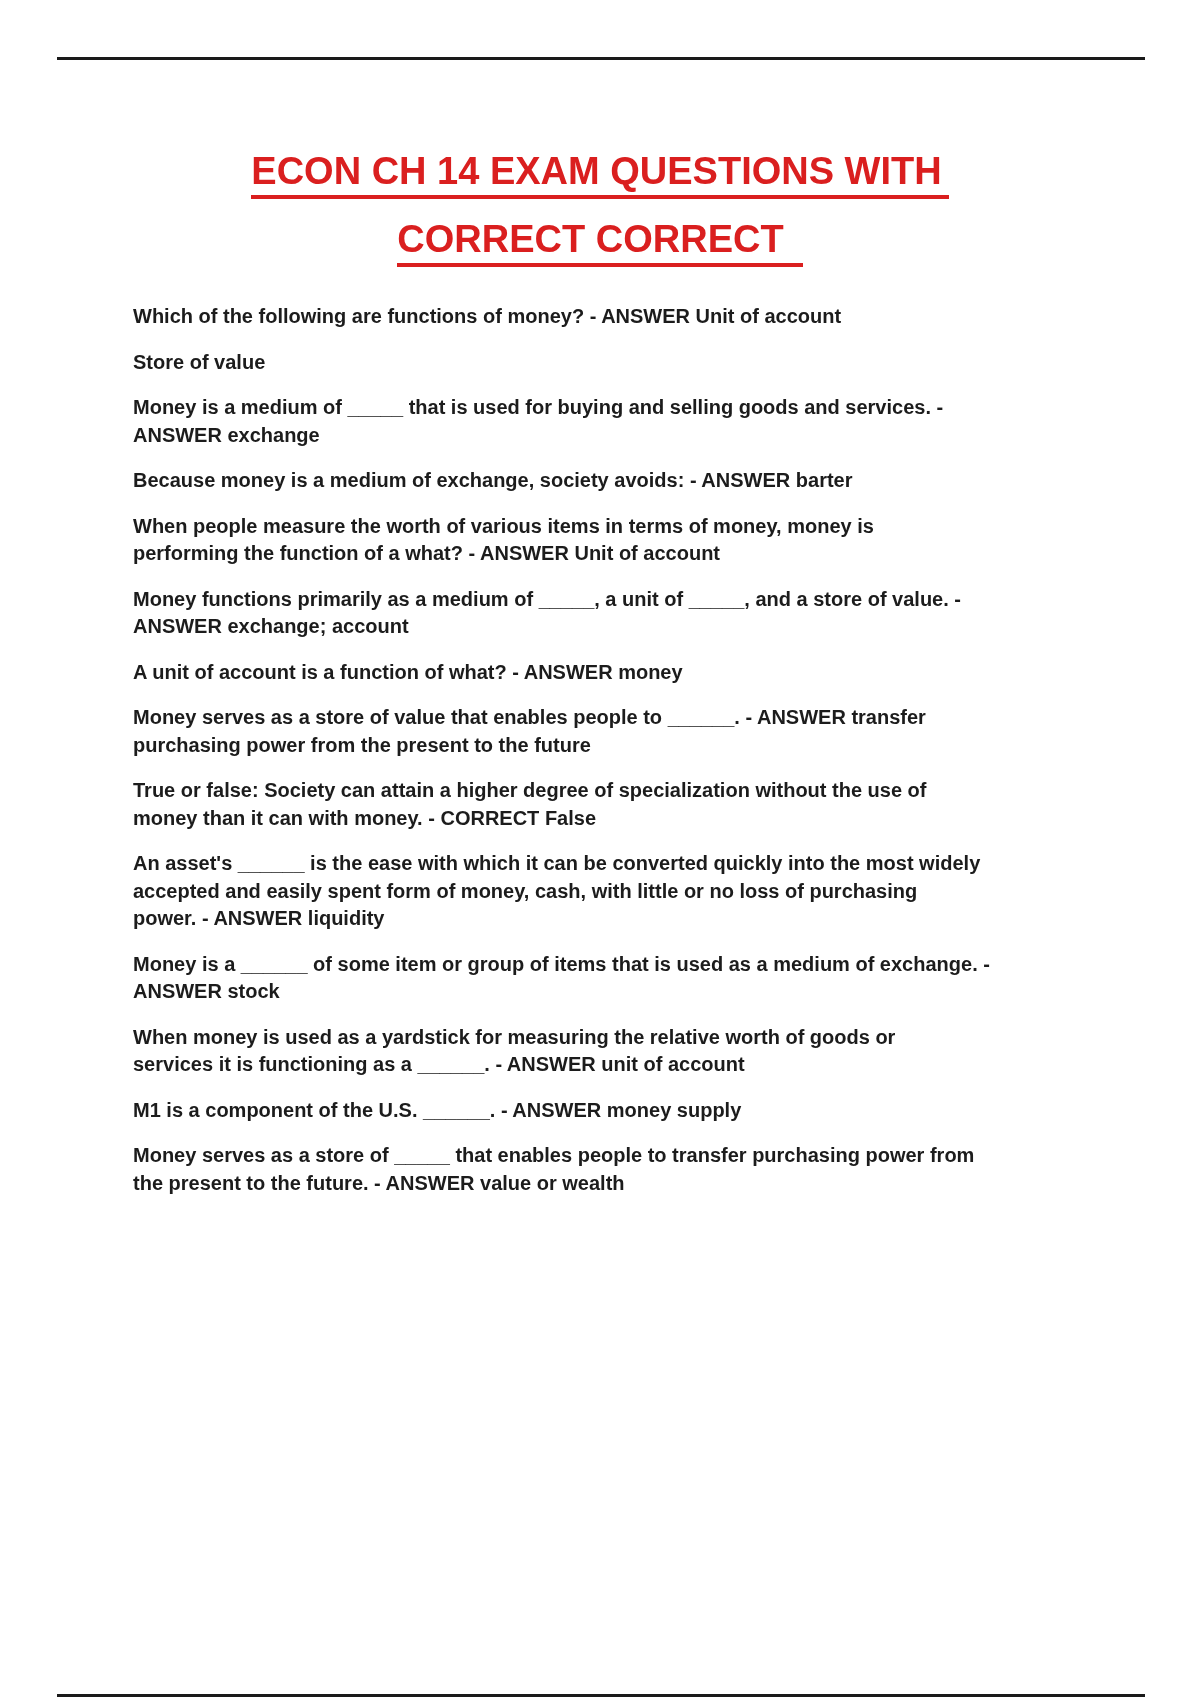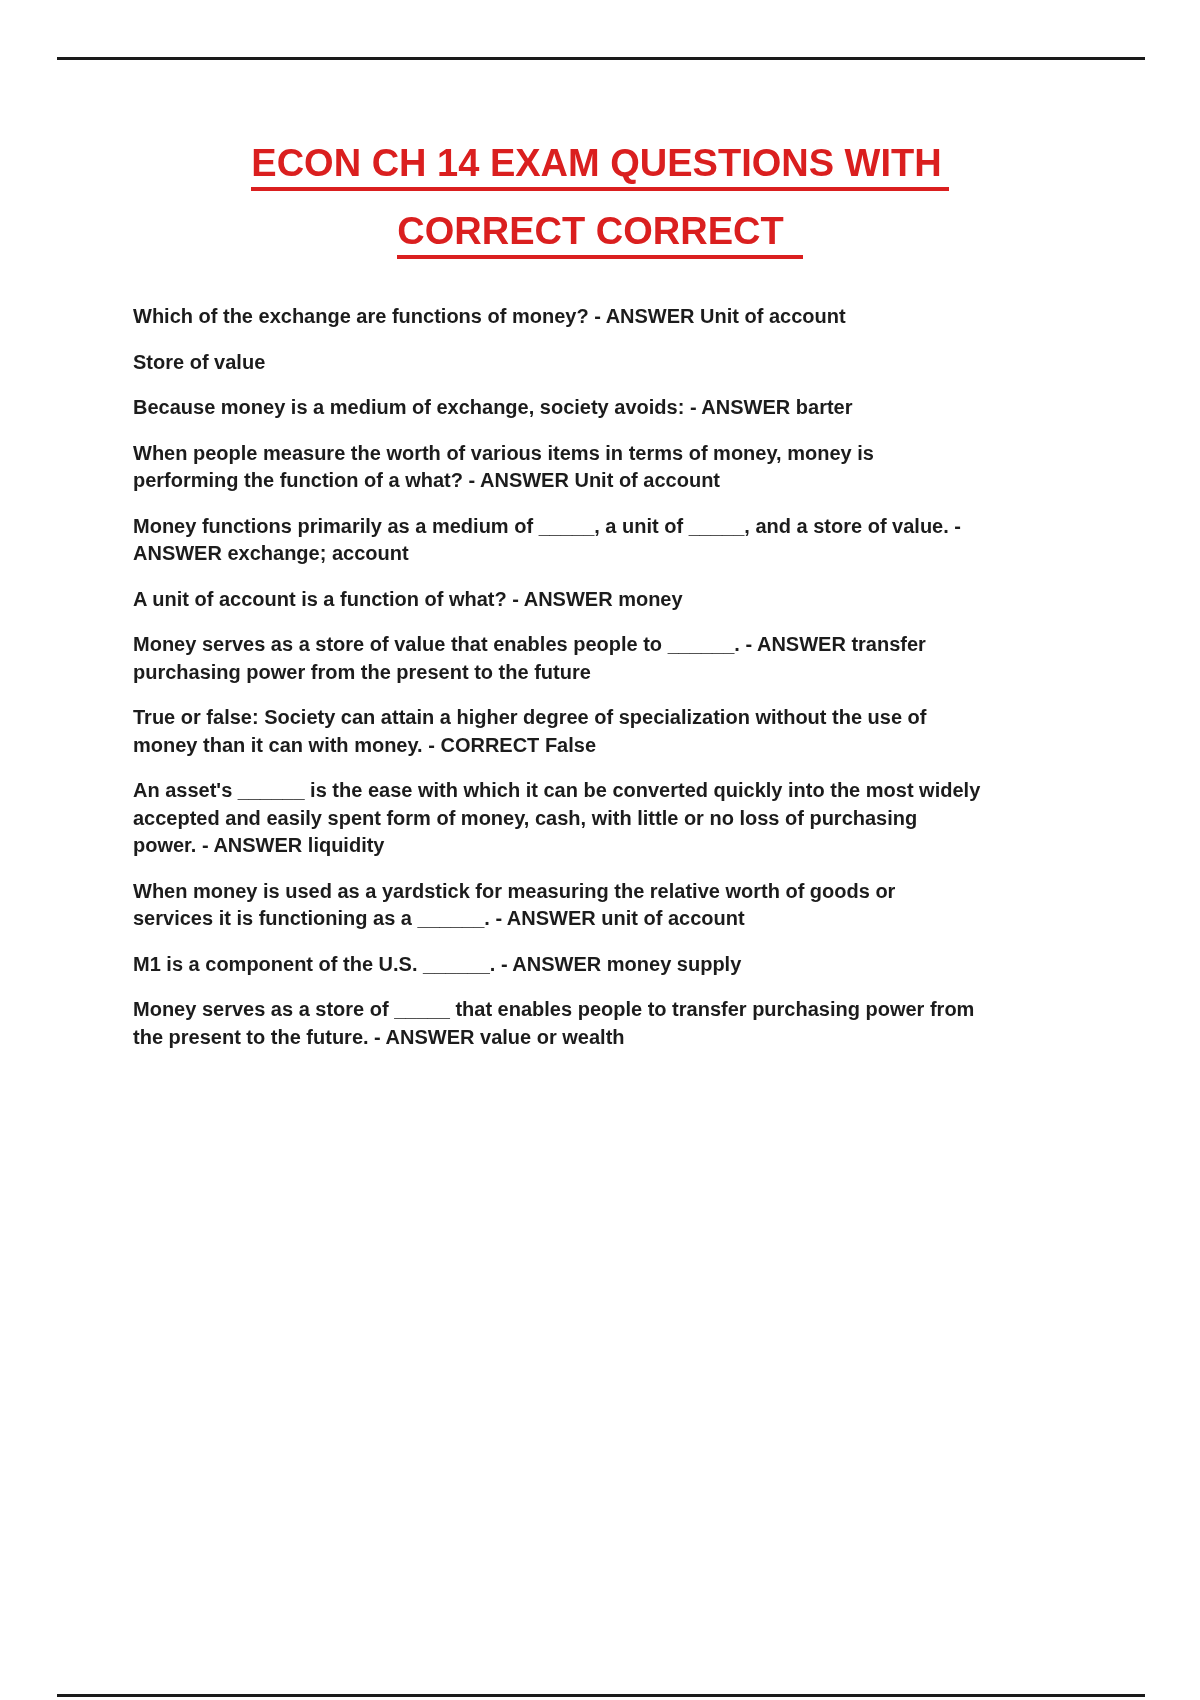--- a/index.html
+++ b/index.html
@@ -30,21 +30,21 @@
     top: 140px;
     left: 0;
     width: 1200px;
     text-align: center;
     color: var(--title-red, #da1f1f);
     font-weight: bold;
     font-size: 38px;
   }
   .title-line {
     line-height: 46px;
-    margin: 0 0 22px 0;
+    margin: 8px 0 22px 0;
   }
   .title-underline {
     border-bottom: 4px solid var(--title-red, #da1f1f);
     padding-bottom: 3px;
   }
   .title-underline.tail-short { padding-right: 7px; }
   .title-underline.tail-long  { padding-right: 19px; }
 
   .content {
     position: absolute;
@@ -71,35 +71,39 @@
   <div class="doc-title">
     <div class="title-line">
       <span class="title-underline tail-short">ECON CH 14 EXAM QUESTIONS WITH</span>
     </div>
     <div class="title-line">
       <span class="title-underline tail-long">CORRECT CORRECT</span>
     </div>
   </div>
 
   <div class="content">
-    <p>Which of the exchange are functions of money? - ANSWER Unit of account</p>
+    <p>Which of the following are functions of money? - ANSWER Unit of account</p>
     <p>Store of value</p>
+    <p>Money is a medium of _____ that is used for buying and selling goods and services. -
+ANSWER exchange</p>
     <p>Because money is a medium of exchange, society avoids: - ANSWER barter</p>
     <p>When people measure the worth of various items in terms of money, money is
 performing the function of a what? - ANSWER Unit of account</p>
     <p>Money functions primarily as a medium of _____, a unit of _____, and a store of value. -
 ANSWER exchange; account</p>
     <p>A unit of account is a function of what? - ANSWER money</p>
     <p>Money serves as a store of value that enables people to ______. - ANSWER transfer
 purchasing power from the present to the future</p>
     <p>True or false: Society can attain a higher degree of specialization without the use of
 money than it can with money. - CORRECT False</p>
     <p>An asset's ______ is the ease with which it can be converted quickly into the most widely
 accepted and easily spent form of money, cash, with little or no loss of purchasing
 power. - ANSWER liquidity</p>
+    <p>Money is a ______ of some item or group of items that is used as a medium of exchange. -
+ANSWER stock</p>
     <p>When money is used as a yardstick for measuring the relative worth of goods or
 services it is functioning as a ______. - ANSWER unit of account</p>
     <p>M1 is a component of the U.S. ______. - ANSWER money supply</p>
     <p>Money serves as a store of _____ that enables people to transfer purchasing power from
 the present to the future. - ANSWER value or wealth</p>
   </div>
 
   <div class="rule rule-bottom"></div>
 
 </div>

